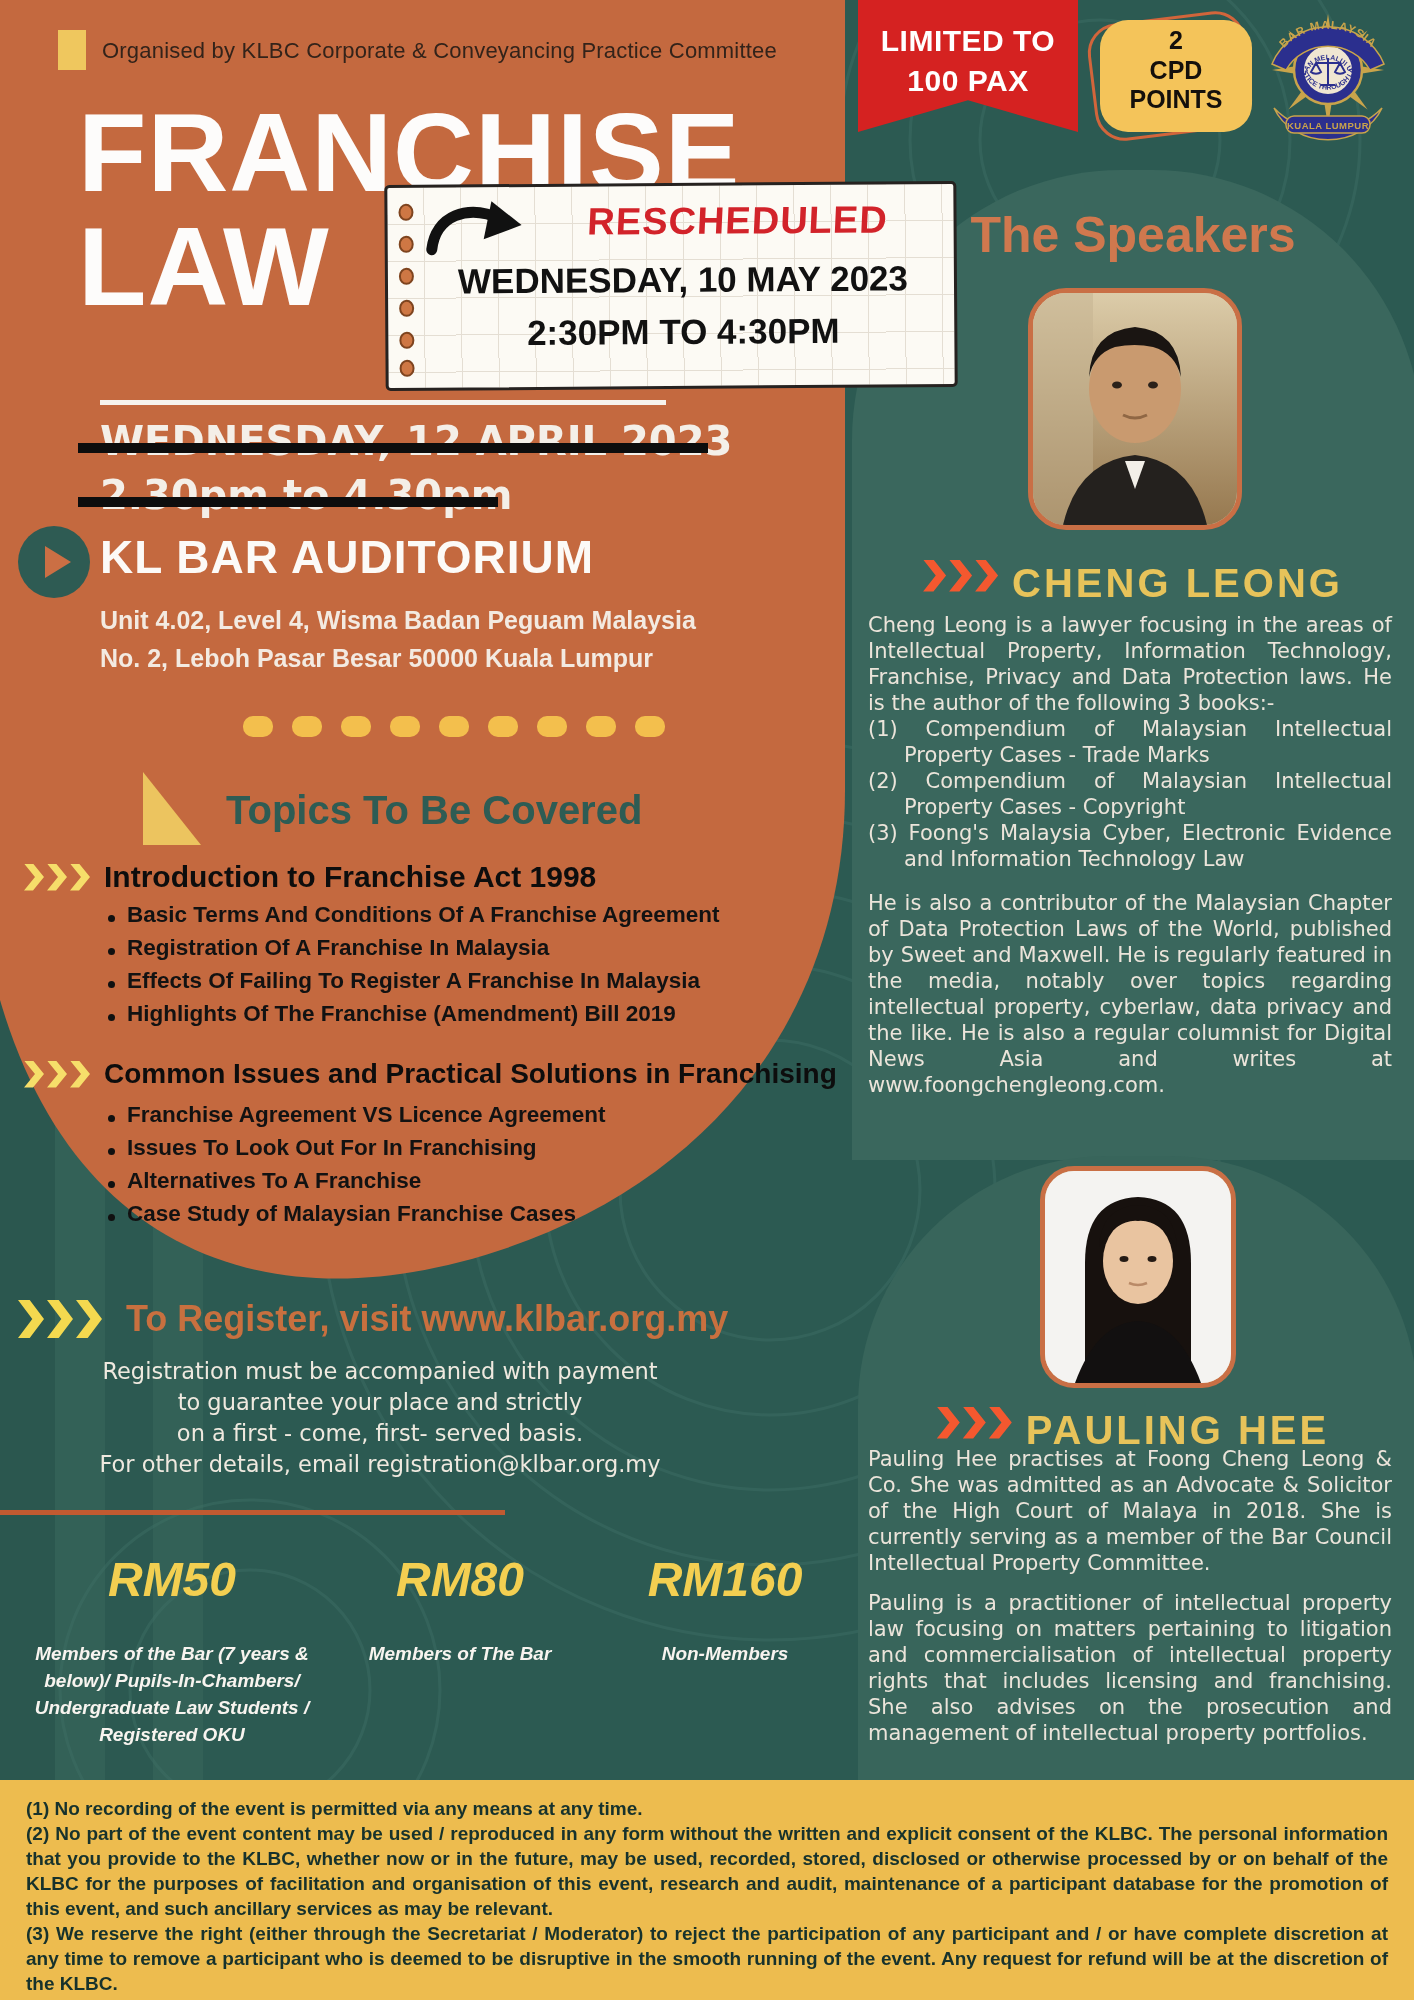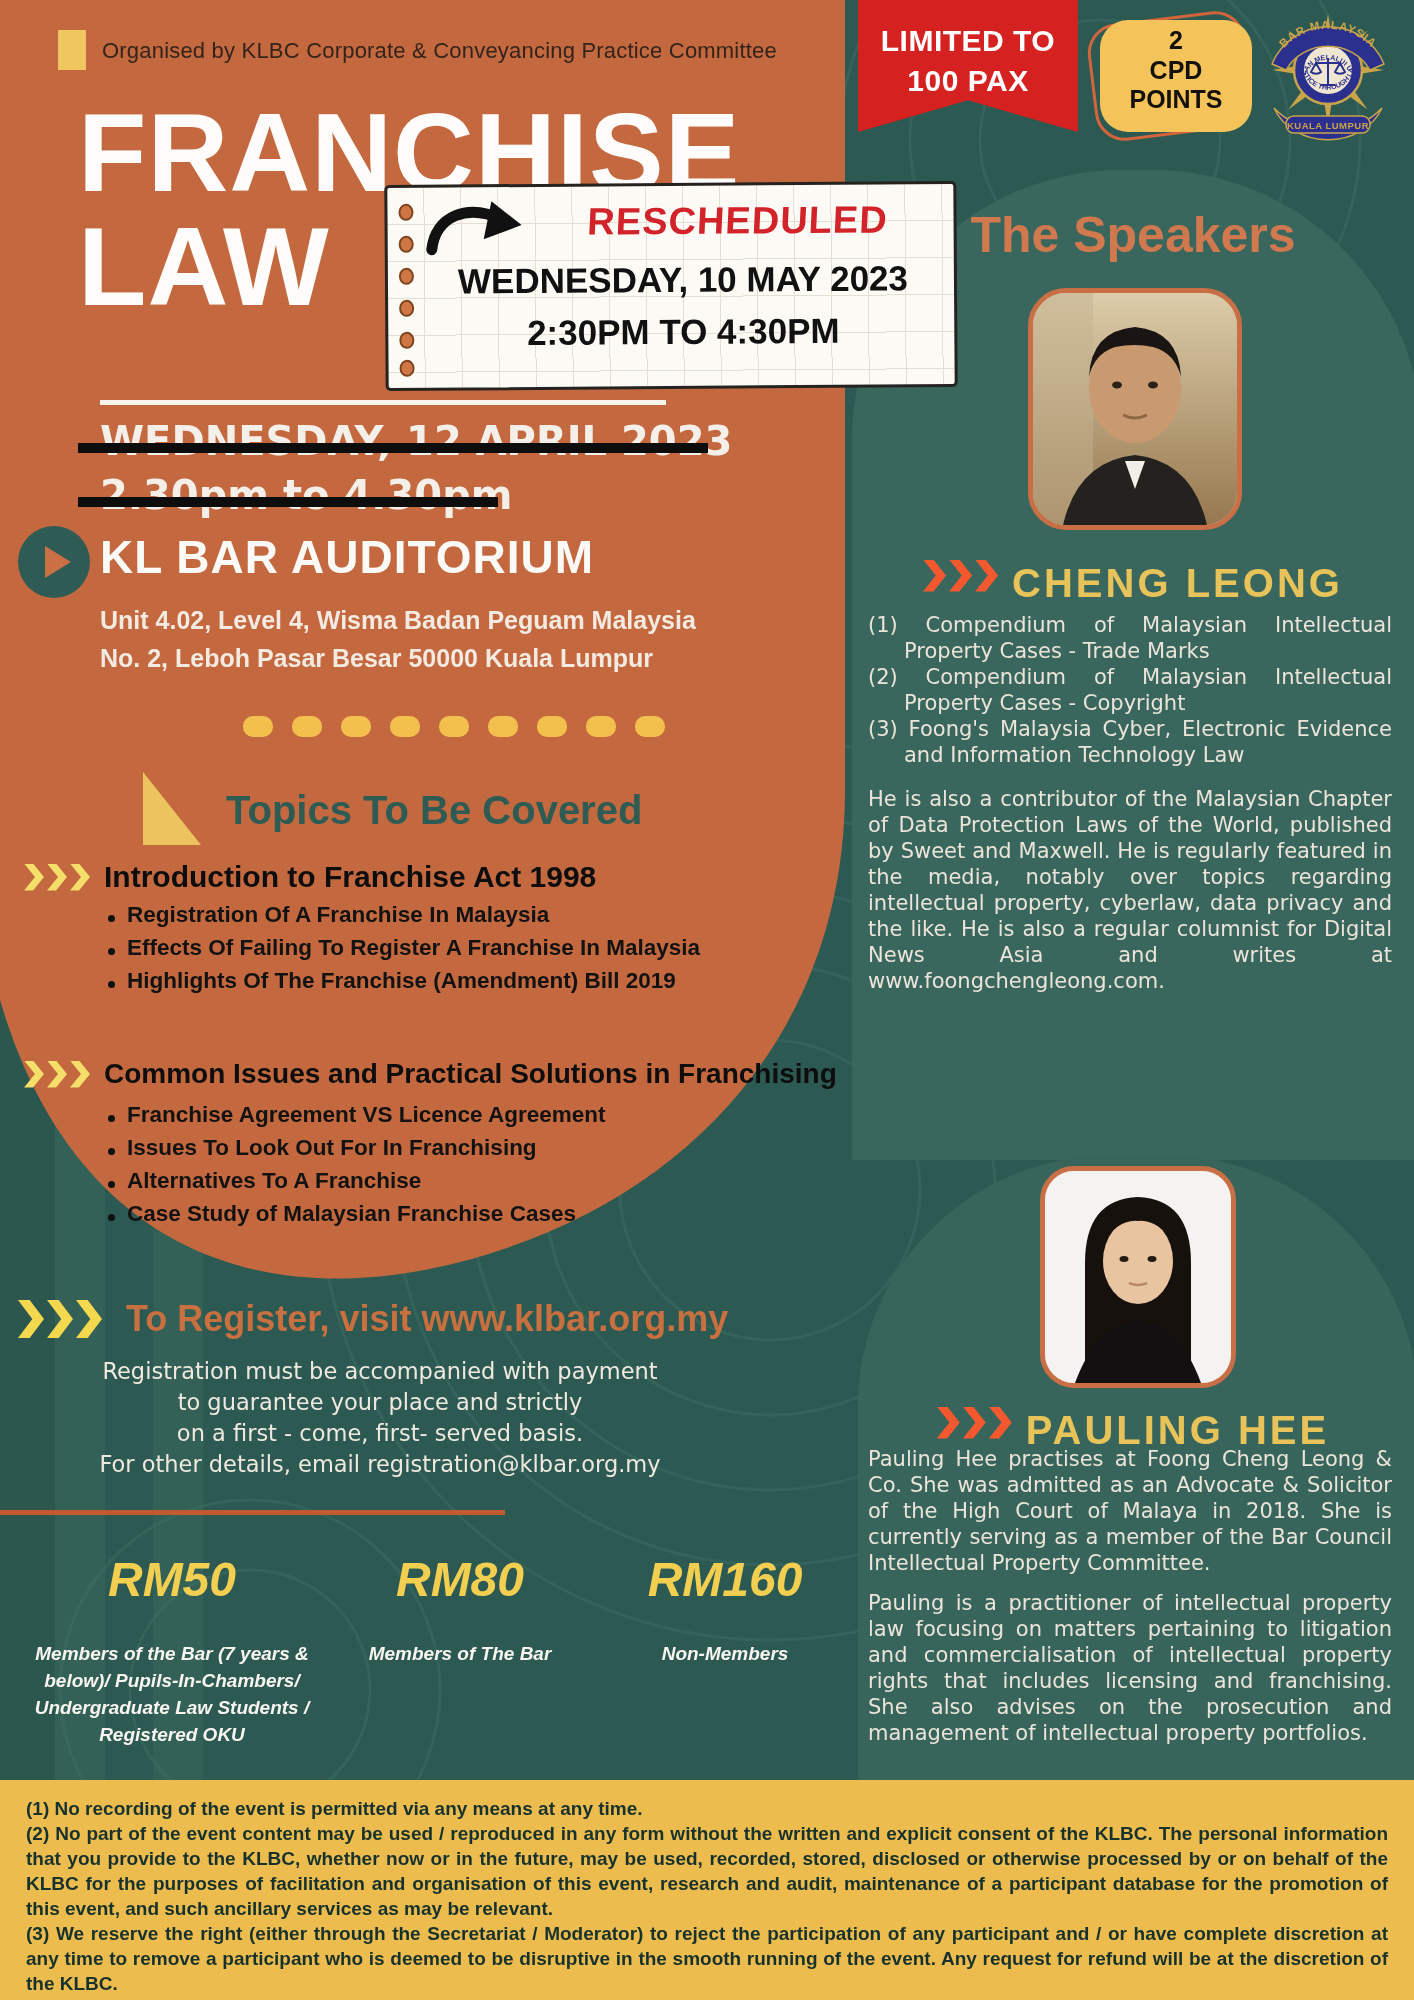--- a/index.html
+++ b/index.html
@@ -171,20 +171,24 @@
     <div class="chevs">
       <span class="chev chev-y"></span>
         <span class="chev chev-y"></span>
         <span class="chev chev-y"></span>
     </div>
     <div class="tg-title" style="font-size:30px;">Introduction to Franchise Act 1998</div>
   </div>
   <div class="abs bullets" style="left:108px;top:902px;">
     <div class="b-row">
         <span class="b-dot"></span>
+        <span class="b-txt">Basic Terms And Conditions Of A Franchise Agreement</span>
+      </div>
+    <div class="b-row">
+        <span class="b-dot"></span>
         <span class="b-txt">Registration Of A Franchise In Malaysia</span>
       </div>
     <div class="b-row">
         <span class="b-dot"></span>
         <span class="b-txt">Effects Of Failing To Register A Franchise In Malaysia</span>
       </div>
     <div class="b-row">
         <span class="b-dot"></span>
         <span class="b-txt">Highlights Of The Franchise (Amendment) Bill 2019</span>
       </div>
@@ -316,20 +320,21 @@
   </div>
   <div class="abs name-row" style="top:545px;">
     <div class="chevs">
       <span class="chev chev-o"></span>
         <span class="chev chev-o"></span>
         <span class="chev chev-o"></span>
     </div>
     <div class="sp-name">CHENG LEONG</div>
   </div>
   <div class="abs bio" style="top:612px;">
+    <p>Cheng Leong is a lawyer focusing in the areas of Intellectual Property, Information Technology, Franchise, Privacy and Data Protection laws. He is the author of the following 3 books:-</p>
     <div class="book">(1)  Compendium of Malaysian Intellectual Property Cases - Trade Marks</div>
     <div class="book">(2) Compendium of Malaysian Intellectual Property Cases - Copyright</div>
     <div class="book">(3)  Foong's Malaysia Cyber, Electronic Evidence and Information Technology Law</div>
     <div class="gap"></div>
     <p>He is also a contributor of the Malaysian Chapter of Data Protection Laws of the World, published by Sweet and Maxwell. He is regularly featured in the media, notably over topics regarding intellectual property, cyberlaw, data privacy and the like. He is also a regular columnist for Digital News Asia and writes at www.foongchengleong.com.</p>
   </div>
 
   <div class="abs photo" style="left:1040px;top:1166px;width:186px;height:212px;border-radius:34px;">
     <svg width="186" height="212" viewBox="0 0 186 212">
       <rect width="186" height="212" fill="#F4F3F1"></rect>

